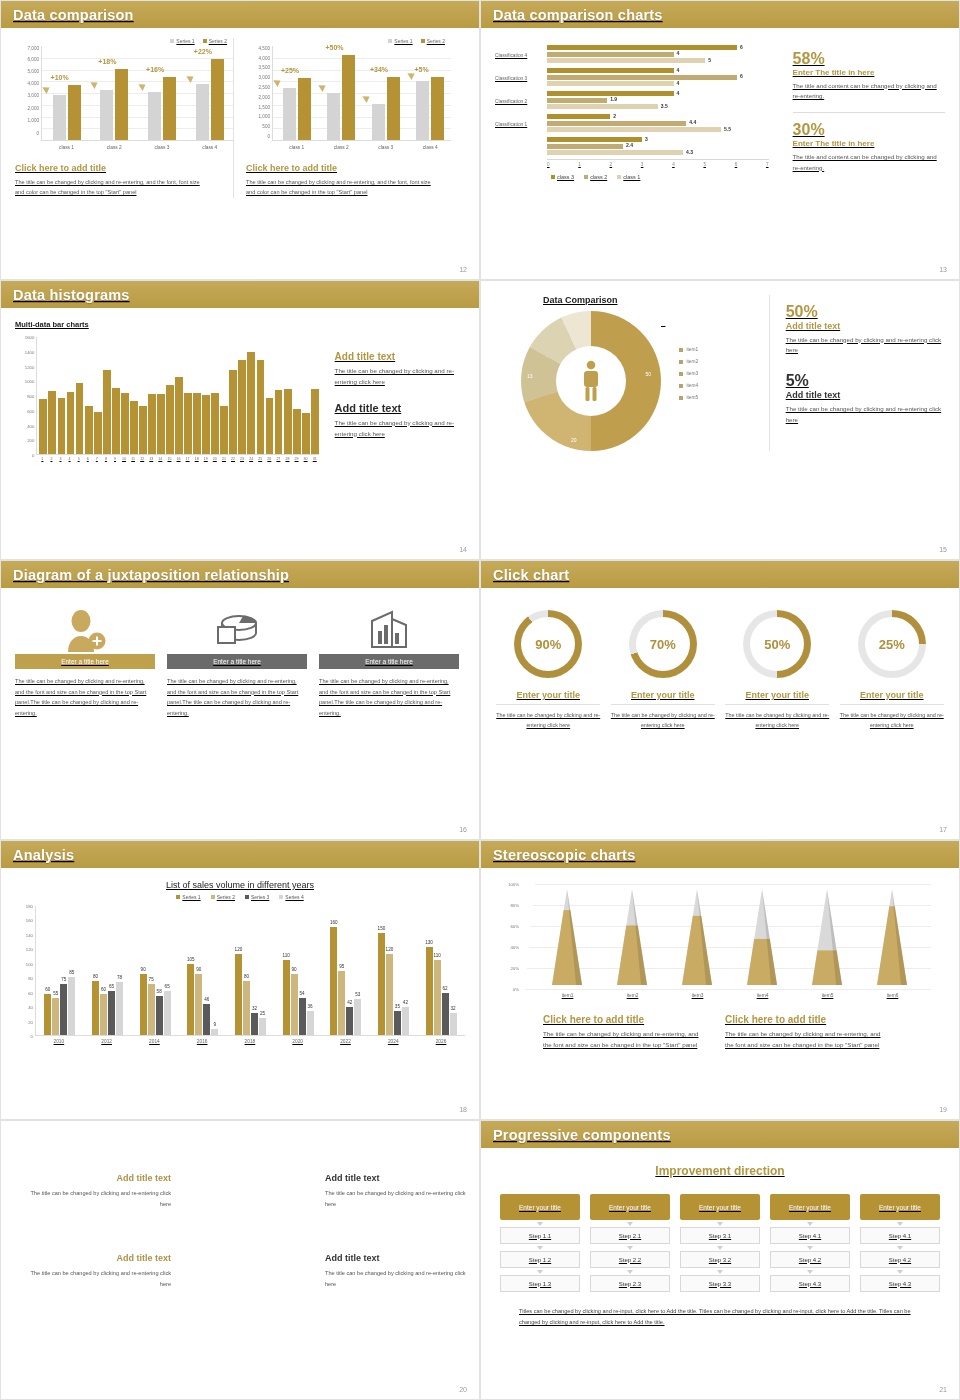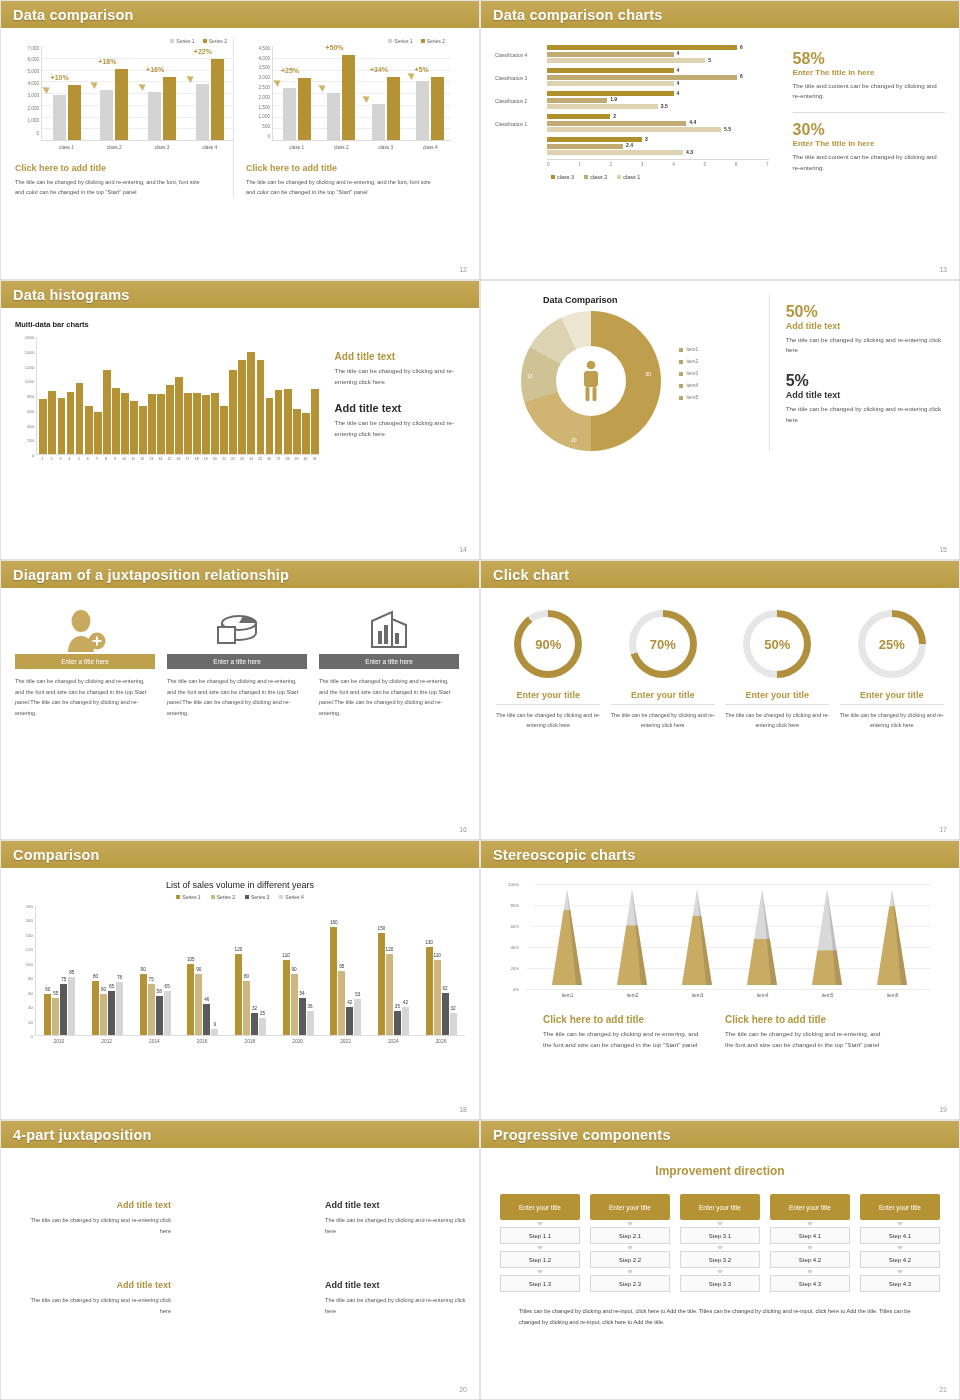--- a/index.html
+++ b/index.html
@@ -2,21 +2,21 @@
 <html><head>
 <meta charset="utf-8">
 <style>
   * { box-sizing: border-box; margin:0; padding:0; }
   body {
     width:960px; height:1400px;
     background:#e9e9e9;
     font-family:"Liberation Sans", sans-serif;
     overflow:hidden;
   }
-  .grid { display:grid; grid-template-columns:480px 480px; grid-template-rows:repeat(5,280px); }
+  .grid { display:grid; grid-template-columns:480px 480px; grid-template-rows:repeat(5,280px);text-decoration:underline; }
   .slide { position:relative; background:#fff; border:1px solid #e2e2e2; overflow:hidden; }
   .hdr {
     height:27px; background:#bfa44f;
     background:linear-gradient(to bottom,#c5aa59,#b99b43);
     display:flex; align-items:center;
   }
   .hdr h2 {
     color:#fff; font-size:14.5px; font-weight:bold; letter-spacing:.2px;
     margin-left:12px; text-shadow:0 1px 1px rgba(90,70,20,.45);
   }
@@ -655,21 +655,21 @@
             <div class="s17t">Enter your title</div>
             <div class="s17d">The title can be changed by clicking and re-entering click here</div>
           </div>
         </div>
     </div>
     <div class="pgnum">17</div>
   </div>
 
   <div class="slide">
     <div class="hdr">
-        <h2>Comparison</h2>
+        <h2>Analysis</h2>
       </div>
     <div class="body">
       <div class="h18t">List of sales volume in different years</div>
       <div class="h18leg">
         <span class="lgi">
             <i class="sw sA"></i>
             <span>Series 1</span>
           </span>
         <span class="lgi">
             <i class="sw sB"></i>
@@ -942,23 +942,20 @@
         <div>
           <div class="ttl-gold">Click here to add title</div>
           <div class="small" style="margin-top:4px">The title can be changed by clicking and re-entering, and the font and size can be changed in the top "Start" panel</div>
         </div>
       </div>
     </div>
     <div class="pgnum">19</div>
   </div>
 
   <div class="slide">
-    <div class="hdr">
-        <h2>4-part juxtaposition</h2>
-      </div>
     <div class="s20">
       <div class="txtblk" style="left:20px;top:52px;text-align:right">
         <div class="t gold">Add title text</div>
         <div class="d">The title can be changed by clicking and re-entering click here</div>
       </div>
       <div class="txtblk" style="left:324px;top:52px">
         <div class="t dark">Add title text</div>
         <div class="d">The title can be changed by clicking and re-entering click here</div>
       </div>
       <div class="txtblk" style="left:20px;top:132px;text-align:right">

